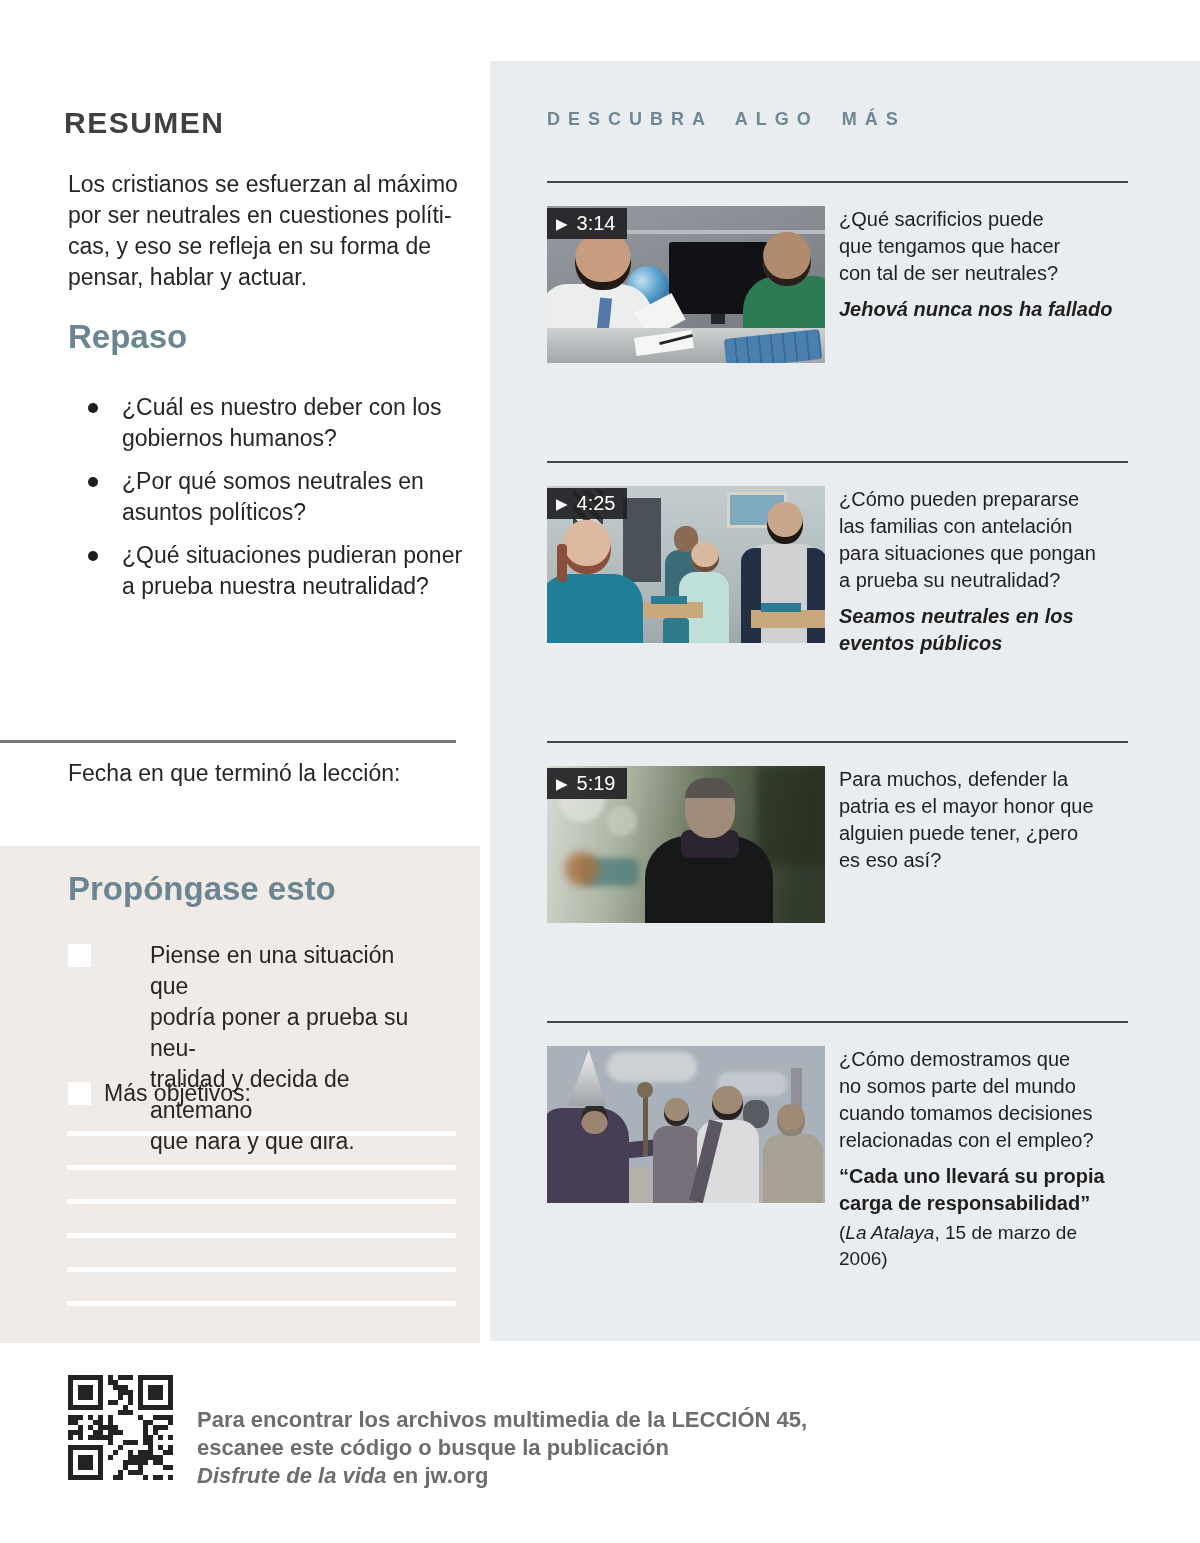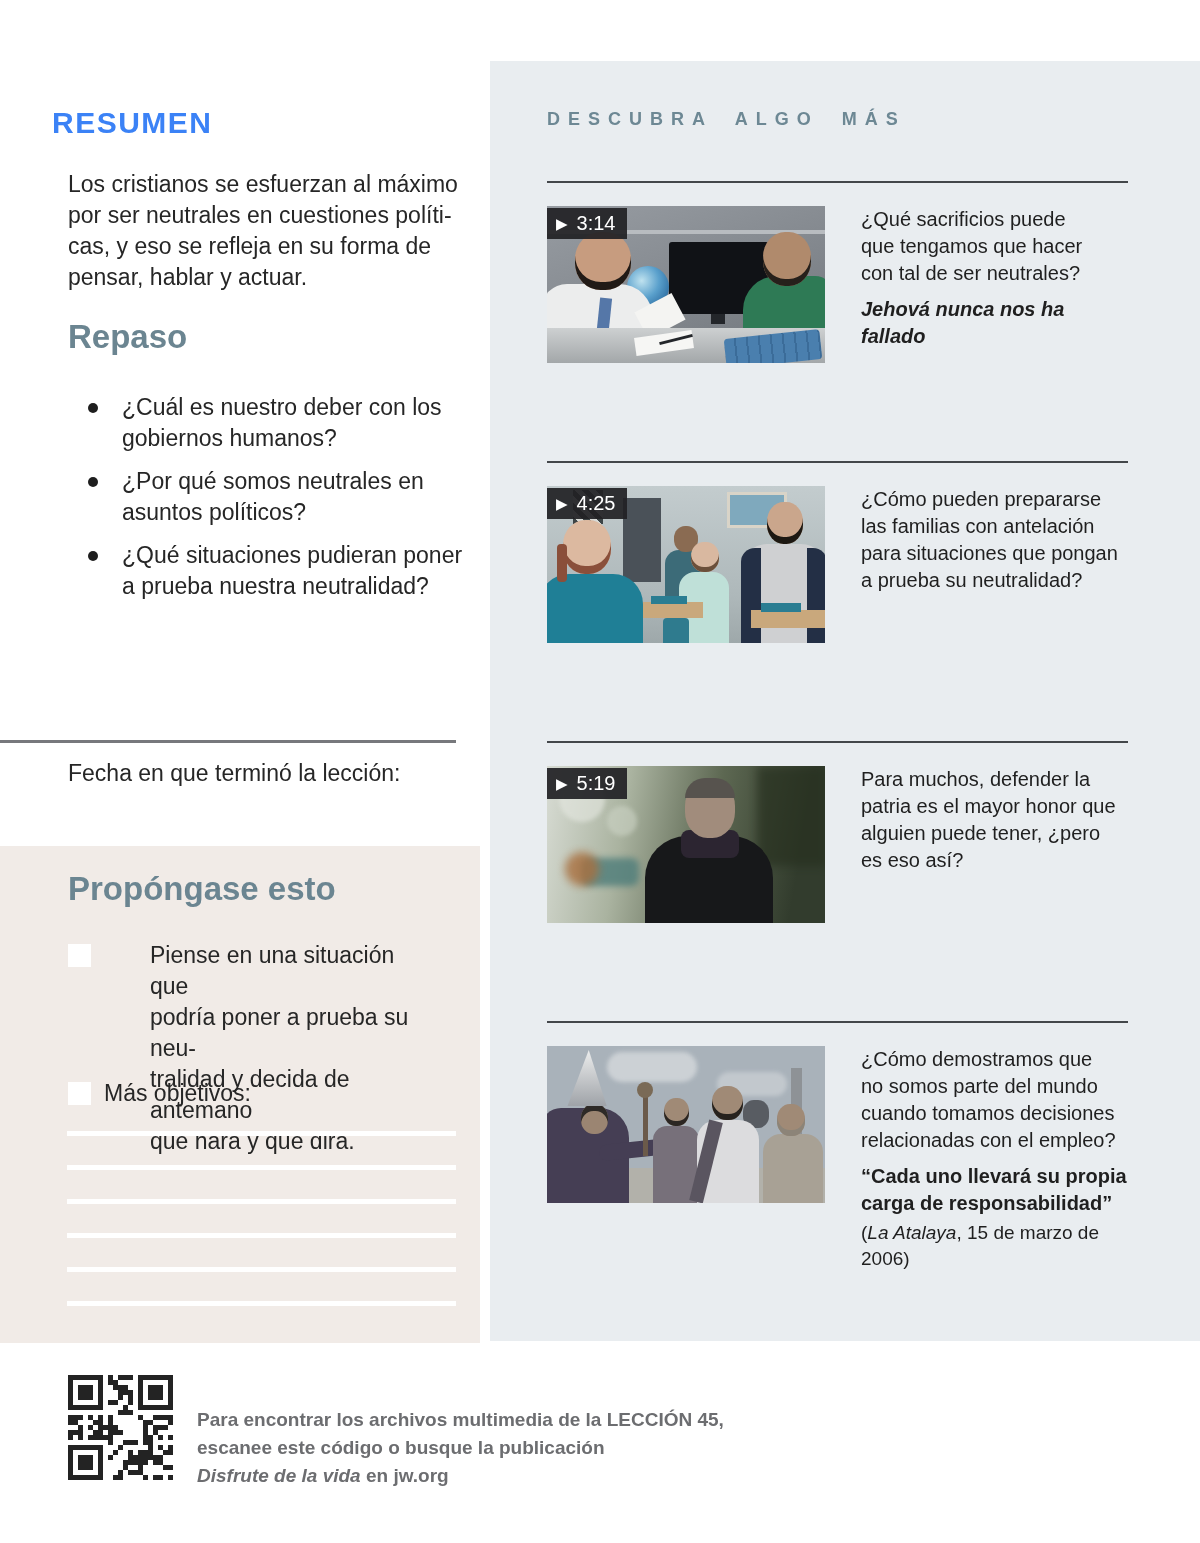--- a/index.html
+++ b/index.html
@@ -4,54 +4,54 @@
 <style>
   html,body { margin:0; padding:0; }
   body {
     width:1200px; height:1543px; position:relative; background:#ffffff;
     font-family:"Liberation Sans", sans-serif; color:#232323; overflow:hidden;
   }
   .abs { position:absolute; }
   .pre { white-space:pre-line; }
 
   
-  .resumen-title { left:52px; top:106px; font-size:30px; font-weight:bold; letter-spacing:1.5px; color:#3b82f6; }
+  .resumen-title { left:64px; top:106px; font-size:30px; font-weight:bold; letter-spacing:1.5px; color:#404040; }
   .resumen-body  { left:68px; top:169px; width:410px; font-size:23px; line-height:31px; color:#262626; }
   .repaso-title  { left:68px; top:318px; font-size:33px; font-weight:bold; color:#6b8591; }
   .repaso-list   { left:88px; top:392px; width:390px; }
   .repaso-item   { display:flex; margin-bottom:12px; }
   .bullet-dot    { width:10px; height:10px; border-radius:50%; background:#1e1e1e; margin:11px 16px 0 0; flex:none; }
   .bullet-text   { font-size:23px; line-height:31px; color:#262626;margin-left:8px; }
   .left-divider  { left:0; top:740px; width:456px; height:3px; background:#77787c; }
   .fecha-label   { left:68px; top:760px; font-size:23px; color:#262626; }
 
   .goals-box     { left:0; top:846px; width:480px; height:497px; background:#f1ebe7; }
   .goals-title   { left:68px; top:870px; font-size:33px; font-weight:bold; color:#6b8591; }
   .goal-item     { display:flex; position:absolute; left:68px; width:370px; }
   .goal-checkbox { width:23px; height:23px; background:#ffffff; margin:4px 13px 0 0; flex:none; }
   .goal-text     { font-size:23px; line-height:31px; color:#262626; }
   .writing-lines { left:67px; top:1131px; }
   .writing-line  { width:389px; height:5px; background:#ffffff; margin-bottom:29px; }
 
   .qr-wrap       { left:68px; top:1375px; width:105px; height:105px; }
-  .footer-note   { left:197px; top:1406px; font-size:19px; line-height:28px; font-weight:bold; color:#6c6d70; }
+  .footer-note   { left:197px; top:1406px; font-size:22px; line-height:28px; font-weight:bold; color:#6c6d70; }
 
   
   .discover-panel { left:490px; top:61px; width:710px; height:1280px; background:#e9edf0; }
   .discover-title { position:absolute; left:57px; top:48px; font-size:18px; font-weight:bold;
                     letter-spacing:8px; word-spacing:10px; color:#6d8894; }
   .entries { position:absolute; left:57px; top:120px; width:581px; }
   .entry   { border-top:2px solid #43474a; padding-top:23px; display:flex; position:relative; }
   .entry.fixed { height:255px; }
   .thumb   { width:278px; height:157px; flex:none; position:relative; overflow:hidden; background:#888; }
   .badge   { position:absolute; left:0; top:2px; height:31px; background:rgba(33,33,36,0.92);
              color:#ffffff; display:flex; align-items:center; padding:0 12px 0 9px; }
   .badge .tri  { font-size:15px; margin-right:9px; }
   .badge .time { font-size:20px; }
-  .etext   { margin-left:36px; width:282px; }
+  .etext   { margin-left:14px; width:282px; }
   .question{ font-size:20px; line-height:27px; color:#1f1f1f; }
   .etitle  { margin-top:9px; font-size:20px; line-height:27px; font-weight:bold; font-style:italic; color:#1f1f1f; }
   .etitle.upright { font-style:normal; }
   .citation{ font-size:19px; line-height:26px; margin-top:3px; color:#1f1f1f; }
   .sh { position:absolute; }
 </style>
 </head>
 <body>
 
 <div class="abs resumen-title">RESUMEN</div>
@@ -299,20 +299,22 @@
         <div class="badge">
           <span class="tri">▶</span>
           <span class="time">4:25</span>
         </div>
       </div>
       <div class="etext">
         <div class="question pre">¿Cómo pueden prepararse
 las familias con antelación
 para situaciones que pongan
 a prueba su neutralidad?</div>
+        <div class="etitle pre">Seamos neutrales en los
+eventos públicos</div>
       </div>
     </div>
 
     <div class="entry fixed">
       <div class="thumb">
         <div class="sh" style="left:0;top:0;width:278px;height:157px;background:linear-gradient(100deg,#d8dcd4 0%,#aab3a0 28%,#5d6852 58%,#323c2d 88%);"></div>
         <div class="sh" style="left:12px;top:10px;width:46px;height:46px;border-radius:50%;background:#e6e9e2;opacity:.6;filter:blur(2px);"></div>
         <div class="sh" style="left:60px;top:40px;width:30px;height:30px;border-radius:50%;background:#cfd6c8;opacity:.55;filter:blur(2px);"></div>
         <div class="sh" style="left:34px;top:92px;width:58px;height:28px;border-radius:8px;background:#4e7d7a;opacity:.8;filter:blur(3px);"></div>
         <div class="sh" style="left:18px;top:86px;width:34px;height:34px;border-radius:50%;background:#a96f3e;opacity:.8;filter:blur(4px);"></div>

